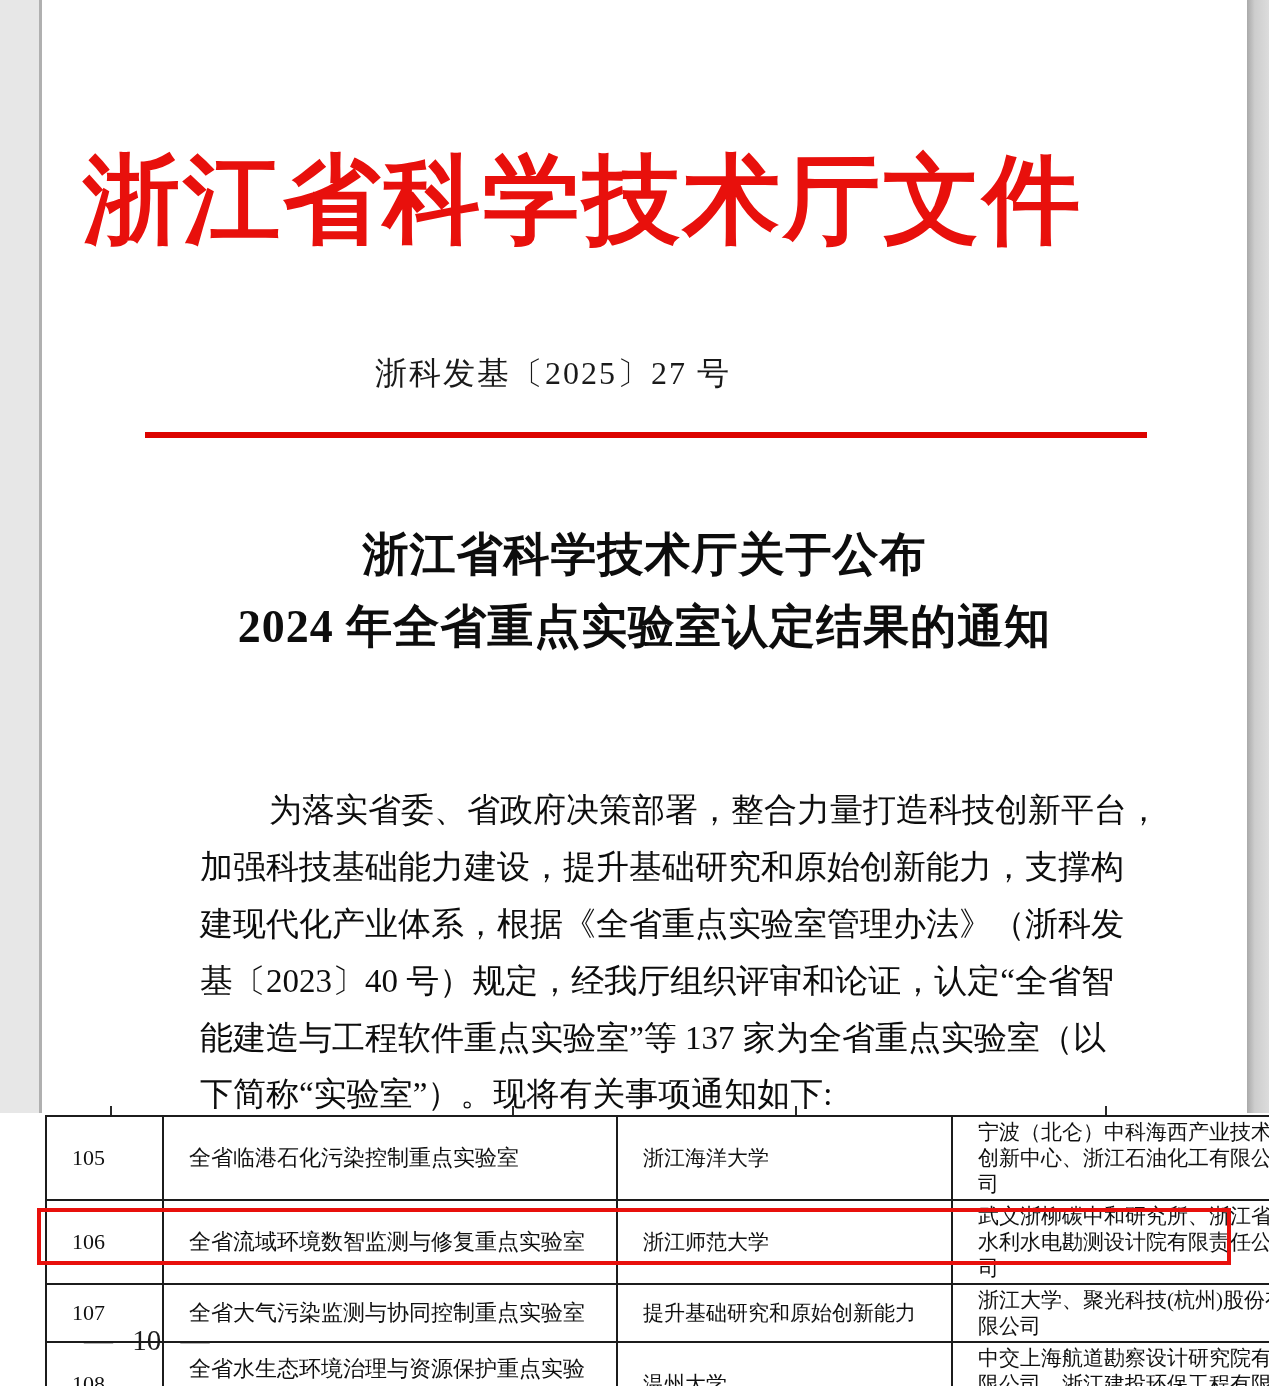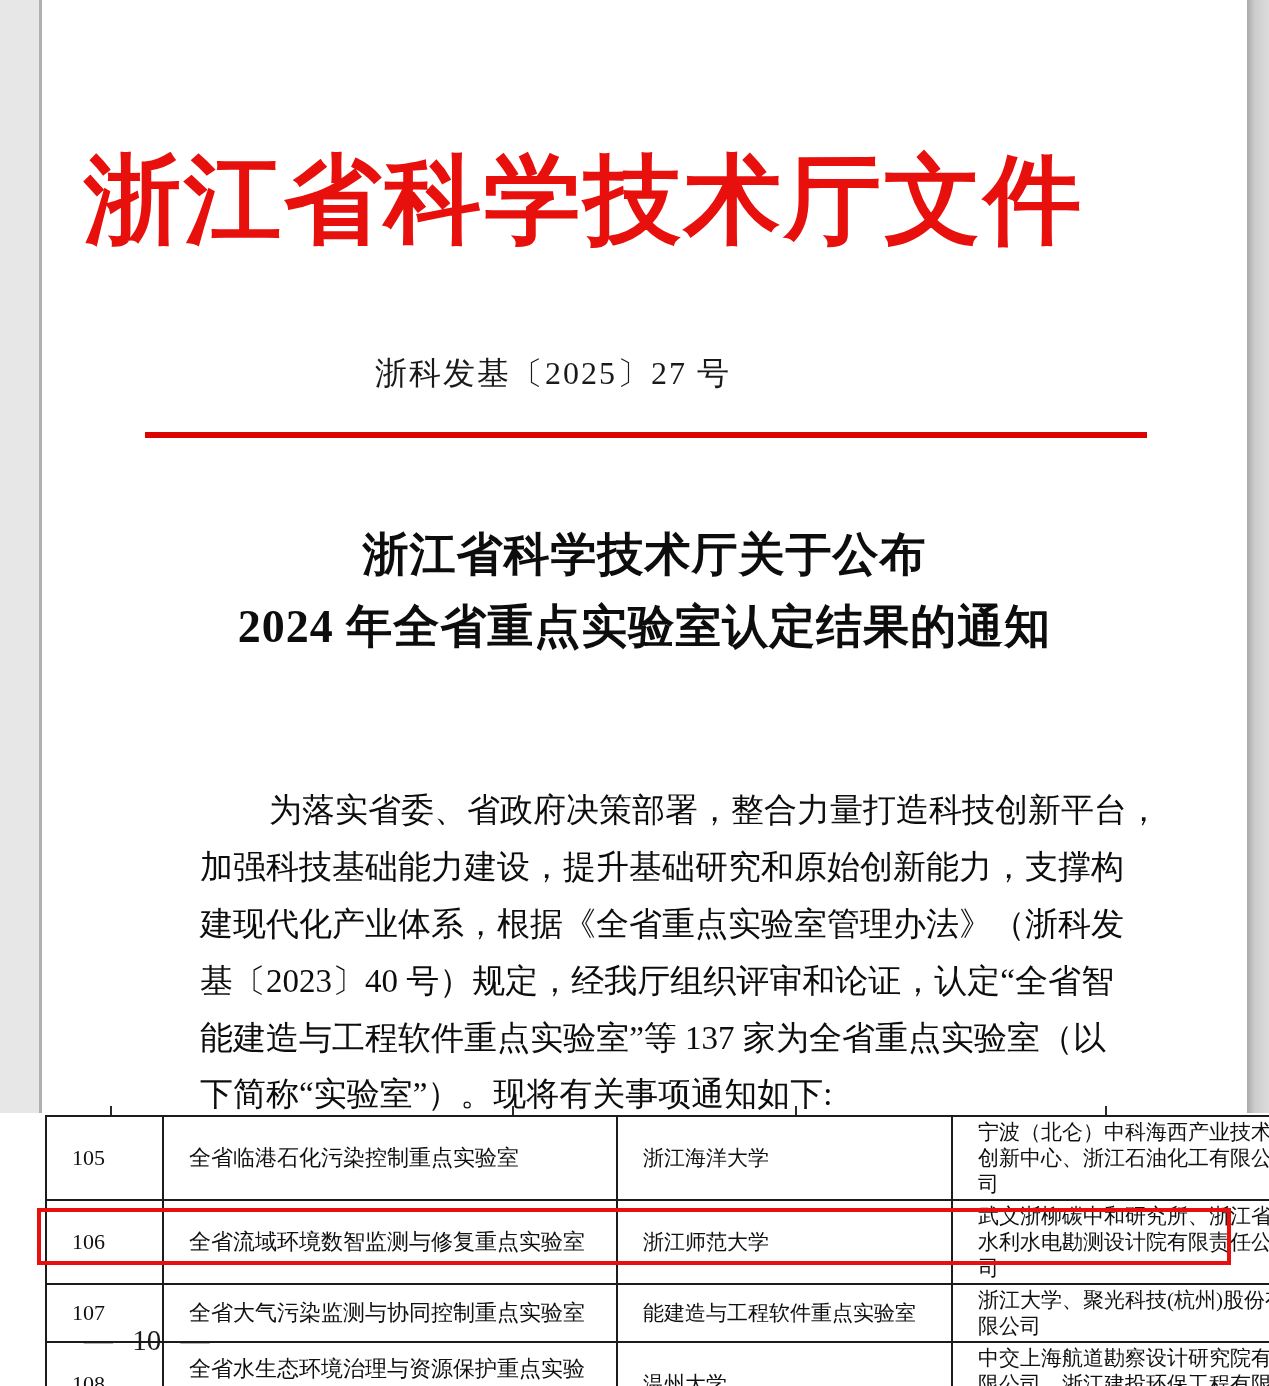--- a/index.html
+++ b/index.html
@@ -13,22 +13,22 @@
   .top-section{position:absolute;left:0;top:0;width:1269px;height:1113px;background:#e7e7e7;}
   .page{
     position:absolute;left:42px;top:0;width:1205px;height:1113px;background:#ffffff;
     box-shadow:-3px 0 0 #b0b0b0;
   }
   .band-right{
     position:absolute;left:1247px;top:0;width:22px;height:1113px;
     background:linear-gradient(90deg,#a9a9a9 0%,#cdcdcd 35%,#dcdcdc 100%);
   }
   .doc-title{
-    position:absolute;left:42px;top:136px;width:1041px;text-align:left;
-    font-size:97px;font-weight:bold;color:#e8100c;letter-spacing:3px;white-space:nowrap;padding-left:42px;
+    position:absolute;left:42px;top:136px;width:1041px;text-align:right;
+    font-size:97px;font-weight:bold;color:#e8100c;letter-spacing:3px;white-space:nowrap;
   }
   .doc-number{
     position:absolute;left:42px;top:352px;width:1022px;text-align:center;
     font-size:32px;letter-spacing:2px;color:#1a1a1a;
   }
   .red-rule{
     position:absolute;left:145px;top:432px;width:1002px;height:6px;background:#dc0400;
   }
   .notice-title{
     position:absolute;left:42px;width:1205px;text-align:center;
@@ -113,21 +113,21 @@
   <tr class="r2">
     <td class="c-no">106</td>
     <td class="c-lab">全省流域环境数智监测与修复重点实验室</td>
     <td class="c-inst">浙江师范大学</td>
     <td class="c-part">武义浙柳碳中和研究所、浙江省水利水电勘测设计院有限责任公司</td>
     <td class="c-dir">张建珍</td>
   </tr>
   <tr class="r3">
     <td class="c-no">107</td>
     <td class="c-lab">全省大气污染监测与协同控制重点实验室</td>
-    <td class="c-inst">能建造与工程软件重点实验室</td>
+    <td class="c-inst">提升基础研究和原始创新能力</td>
     <td class="c-part">浙江大学、聚光科技(杭州)股份有限公司</td>
     <td class="c-dir">吴忠标</td>
   </tr>
   <tr class="r4">
     <td class="c-no">108</td>
     <td class="c-lab">全省水生态环境治理与资源保护重点实验室</td>
     <td class="c-inst">温州大学</td>
     <td class="c-part">中交上海航道勘察设计研究院有限公司、浙江建投环保工程有限公司</td>
     <td class="c-dir">赵敏</td>
   </tr>

